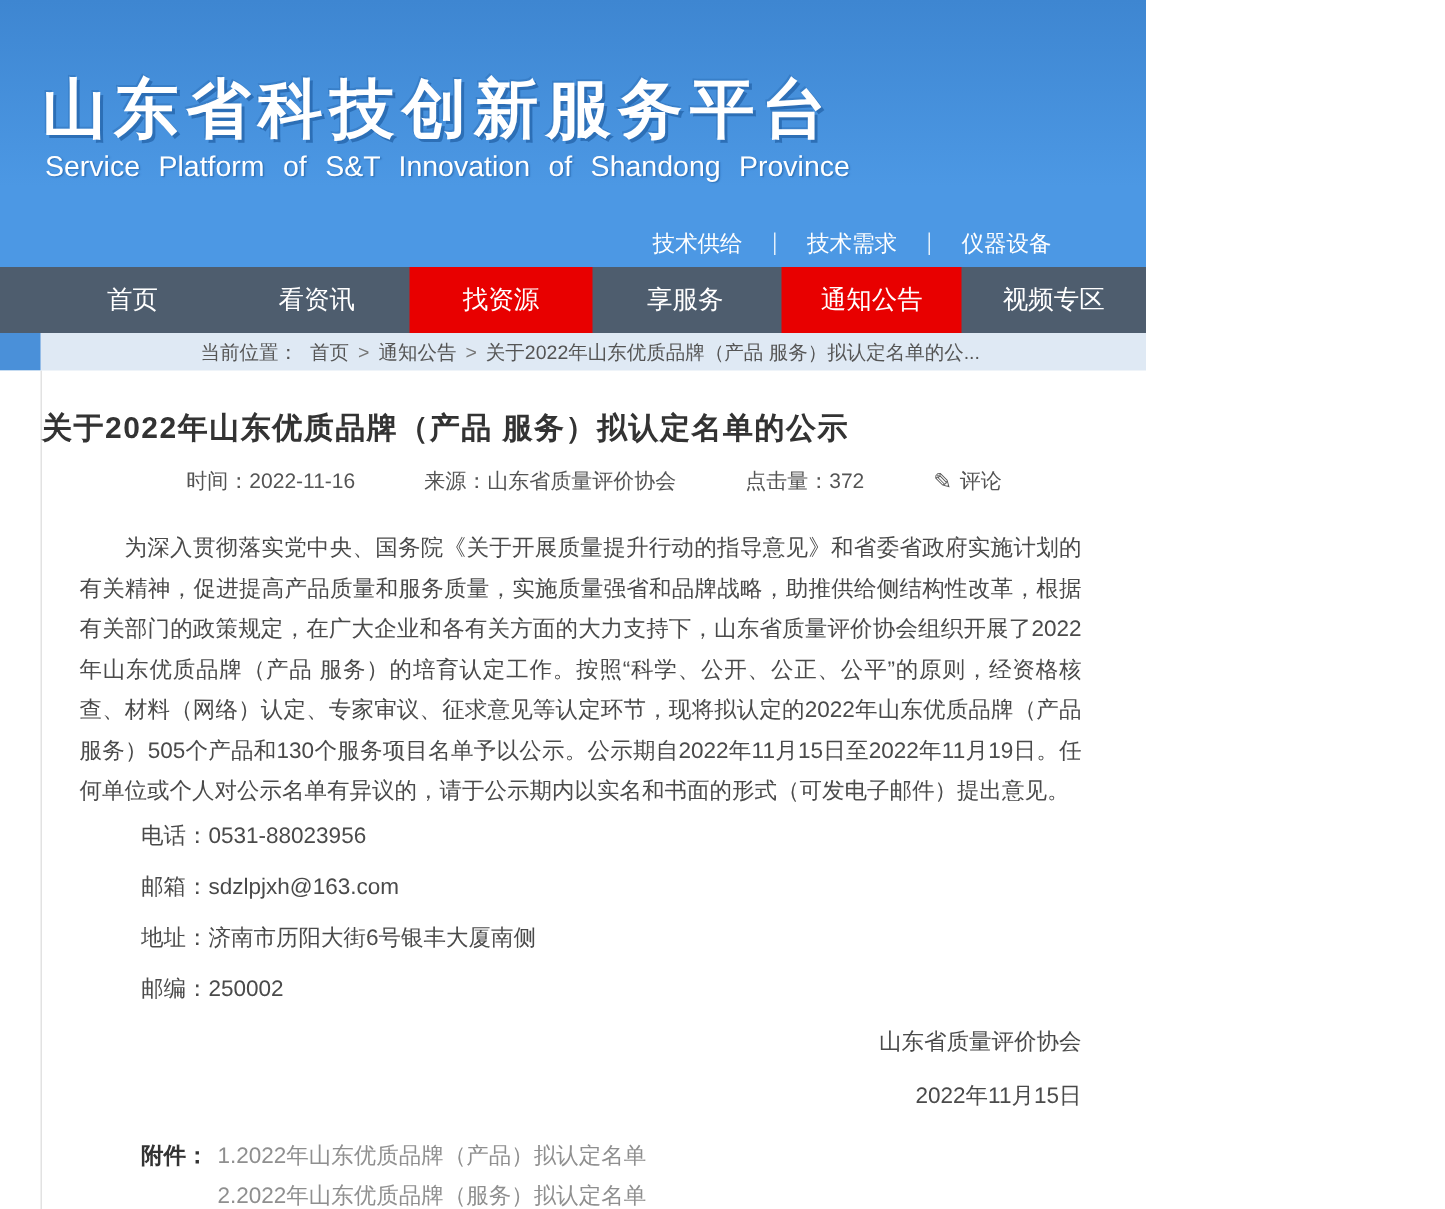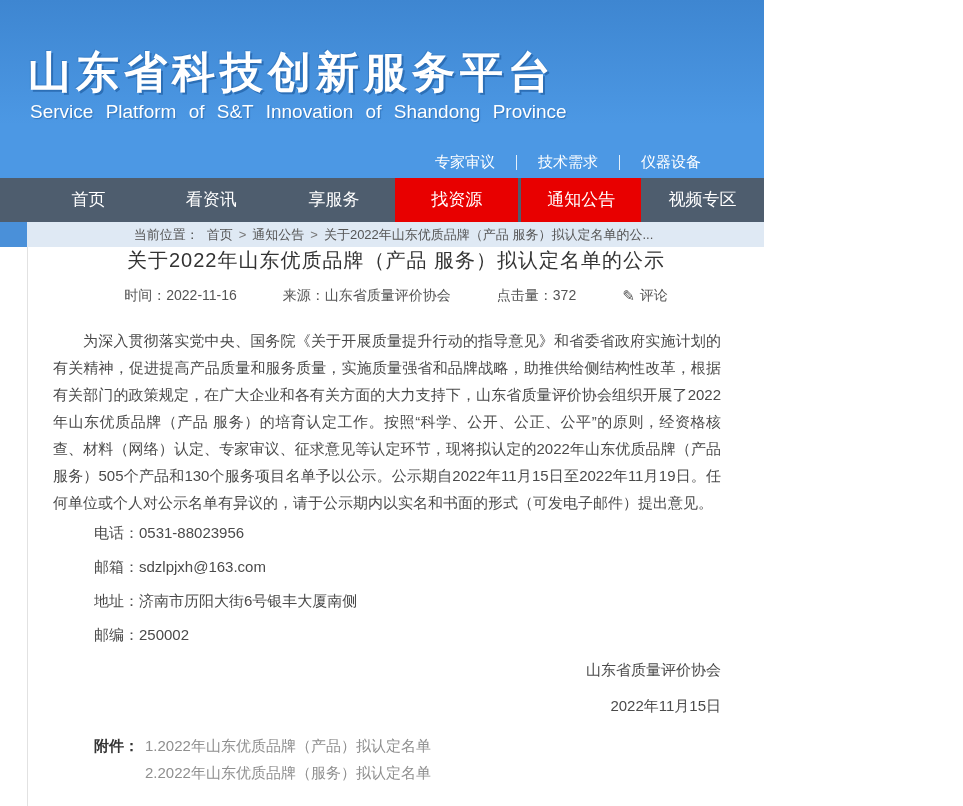--- a/index.html
+++ b/index.html
@@ -38,21 +38,21 @@
 
   
   .breadcrumb { height:25px; background:#dfe9f4; position:relative; display:flex; align-items:center;
     padding-left:23px; font-size:13px; color:#555; white-space:nowrap; overflow:hidden;justify-content:center; }
   .crumb-square { position:absolute; left:0; top:0; width:27px; height:25px; background:#4a90d9; }
   .crumb { cursor:pointer; }
   .crumb-sep { margin:0 6px; color:#777; }
 
   
   .content { margin-left:27px; border-left:1px solid #e2e2e2; background:#fff; min-height:559px; }
-  .article-title { text-align:center; font-size:20px; font-weight:normal; color:#333; letter-spacing:1px; }
+  .article-title { padding-top:25px; font-size:20px; font-weight:bold; color:#333; letter-spacing:1px; }
   .meta { display:flex; justify-content:center; align-items:center; margin-top:13px; font-size:14px; color:#545454; }
   .meta-group { margin:0 23px; }
   .meta-comment { margin:0 23px; cursor:pointer; display:flex; align-items:center; }
   .comment-icon { font-size:15px; margin-right:5px; }
   .article-body { margin:22px 43px 0 25px; font-size:15px; line-height:27px; color:#4a4a4a;
     text-align:justify; text-indent:2em; }
   .contacts { margin-left:66px; font-size:15px; color:#4a4a4a; }
   .contact-row { line-height:34px; }
   .signature { text-align:right; margin-right:43px; font-size:15px; color:#4a4a4a; }
   .sig-org { margin-top:6px; line-height:24px; }
@@ -76,33 +76,33 @@
       </div>
       <input class="search-input" type="text" placeholder="请输入" style="">
     </div>
 
     <div class="hot-row">
       <span class="hot-label">热门关键词：</span>
       <span class="hot-word">科技</span>
     </div>
 
     <div class="subnav">
-      <span class="subnav-item">专家审议</span>
+      <span class="subnav-item">技术供给</span>
       <span class="subnav-sep"></span>
       <span class="subnav-item">技术需求</span>
       <span class="subnav-sep"></span>
       <span class="subnav-item">仪器设备</span>
     </div>
   </div>
 
   <div class="navbar">
     <div class="nav-item">首页</div>
     <div class="nav-item">看资讯</div>
+    <div class="nav-item active">找资源</div>
     <div class="nav-item">享服务</div>
-    <div class="nav-item active">找资源</div>
     <div class="nav-item active gap-left">通知公告</div>
     <div class="nav-item">视频专区</div>
   </div>
 
   <div class="breadcrumb">
     <span class="crumb-square"></span>
     <span>当前位置：</span>
     <span class="crumb" style="margin-left:8px;">首页</span>
     <span class="crumb-sep">&gt;</span>
     <span class="crumb">通知公告</span>

